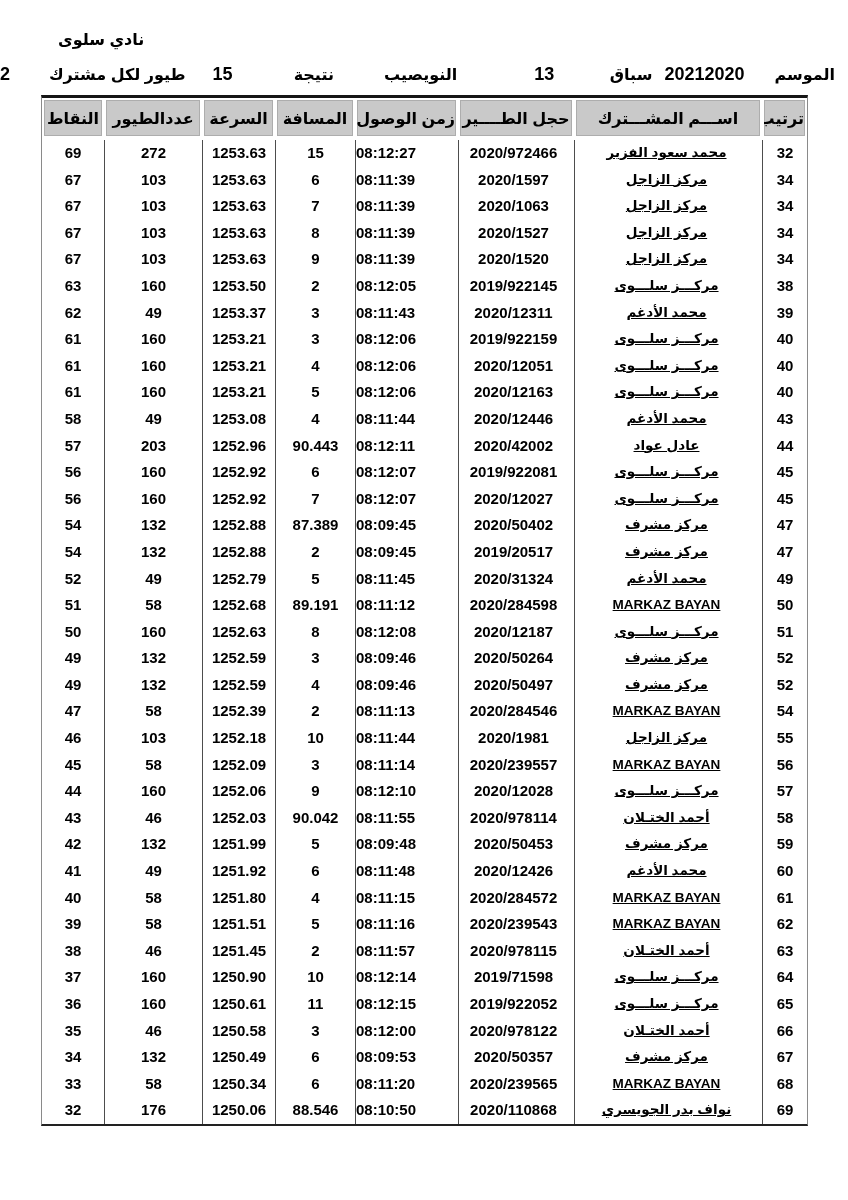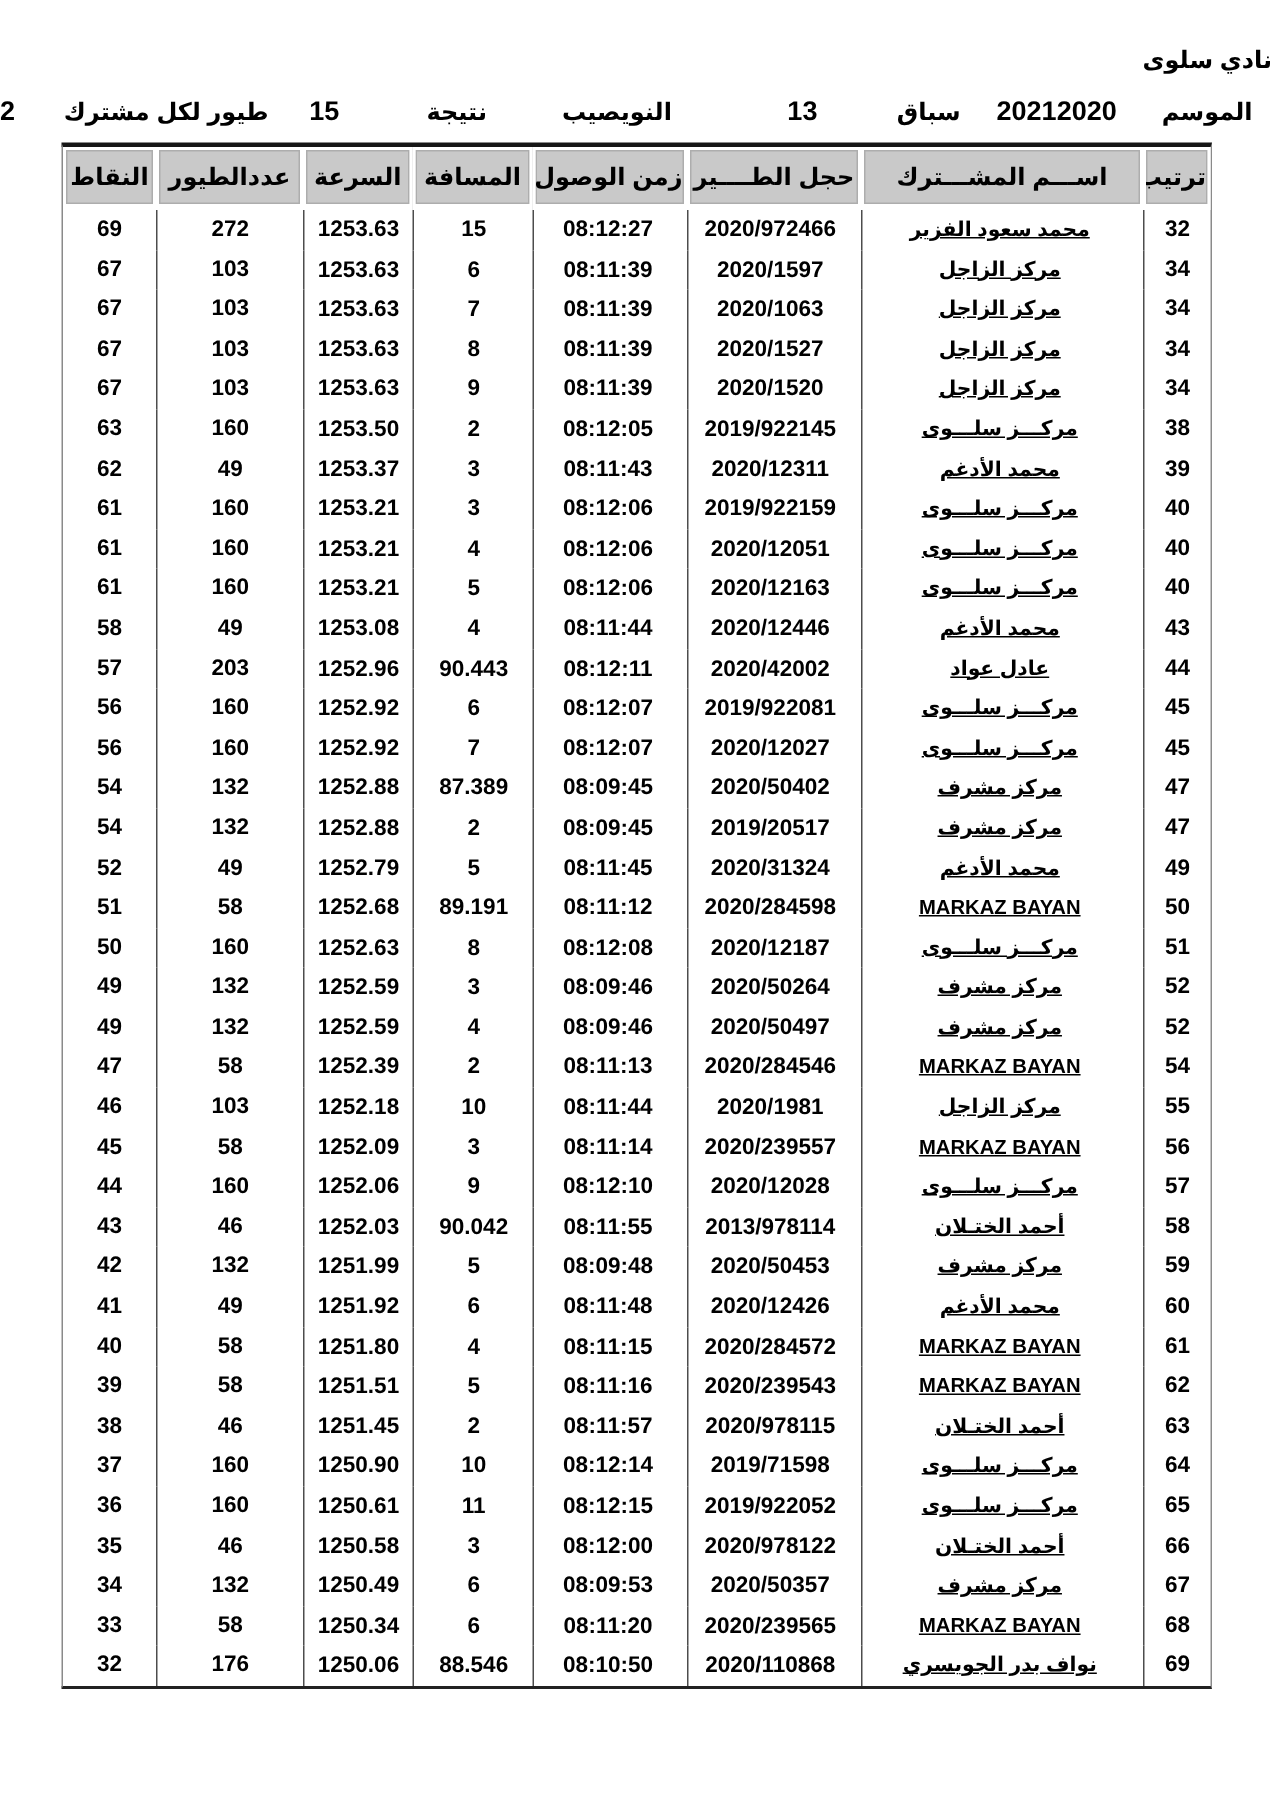--- a/index.html
+++ b/index.html
@@ -2,28 +2,28 @@
 <html lang="ar" style="--header-bg: #c9c9c9;"><head>
 <meta charset="utf-8">
 <style>
   html,body{margin:0;padding:0;}
   body{
     width:848px;height:1200px;position:relative;background:#ffffff;color:#000;
     font-family:"Liberation Sans","DejaVu Sans",sans-serif;font-weight:bold;overflow:hidden;
   }
   .page-title{
     position:absolute;top:30px;left:0;width:100%;box-sizing:border-box;
-    text-align:right;padding-left:58px;font-size:16px;
+    text-align:left;padding-left:58px;font-size:16px;
   }
   .meta-line{
     position:absolute;top:60px;left:0;right:0;display:flex;direction:rtl;
     align-items:baseline;padding-right:13px;font-size:16px;line-height:28px;
   }
   .meta-line .num{font-size:18px;}
-  .g30{margin-left:30px}.g17{margin-left:24px}.g33{margin-left:33px}
+  .g30{margin-left:30px}.g17{margin-left:12px}.g33{margin-left:33px}
   .g77{margin-left:77px}.g50{margin-left:50px}.g27{margin-left:27px}.g20{margin-left:20px}
   .table-wrap{
     position:absolute;left:41px;top:95px;width:765px;
     border-left:1px solid #8a8a8a;border-right:1px solid #8a8a8a;
     border-top:3px solid #161616;border-bottom:2px solid #222;
     background:#fff;
   }
   table{width:100%;border-collapse:separate;border-spacing:0;direction:rtl;table-layout:fixed;}
   thead th{
     background:var(--header-bg,#c9c9c9);
@@ -32,21 +32,21 @@
     height:36px;font-size:16px;font-weight:bold;text-align:center;
     padding:0 1px;overflow:hidden;white-space:nowrap;
   }
   tbody td{
     height:26.6px;line-height:26.6px;padding:0;border-left:1px solid #4d4d4d;
     font-size:15px;text-align:center;white-space:nowrap;overflow:hidden;
   }
   tbody td:last-child{border-left:none;}
   td.cell-name{text-align:center;padding-right:7px;padding-left:3px;font-size:13.5px;text-decoration:underline;}
   td.cell-ring{direction:ltr;text-align:center;padding-right:6px;}
-  td.cell-arrival_time{direction:ltr;text-align:center;padding-right:4px;}
+  td.cell-arrival_time{direction:ltr;text-align:left;padding-right:4px;}
   td.cell-speed{direction:ltr;margin-left:28px;}
   td.cell-distance{direction:ltr;}
 </style>
 </head>
 <body>
 
 <div class="page-title">نادي سلوى</div>
 
 <div class="meta-line">
   <span class="g30">الموسم</span>
@@ -331,21 +331,21 @@
           <td class="cell-ring">2020/12028</td>
           <td class="cell-arrival_time">08:12:10</td>
           <td class="cell-distance">9</td>
           <td class="cell-speed">1252.06</td>
           <td class="cell-birds_count">160</td>
           <td class="cell-points">44</td>
         </tr>
         <tr>
           <td class="cell-rank">58</td>
           <td class="cell-name">أحمد الختـلان</td>
-          <td class="cell-ring">2013/978114</td>
+          <td class="cell-ring">2020/978114</td>
           <td class="cell-arrival_time">08:11:55</td>
           <td class="cell-distance">90.042</td>
           <td class="cell-speed">1252.03</td>
           <td class="cell-birds_count">46</td>
           <td class="cell-points">43</td>
         </tr>
         <tr>
           <td class="cell-rank">59</td>
           <td class="cell-name">مركز مشرف</td>
           <td class="cell-ring">2020/50453</td>

